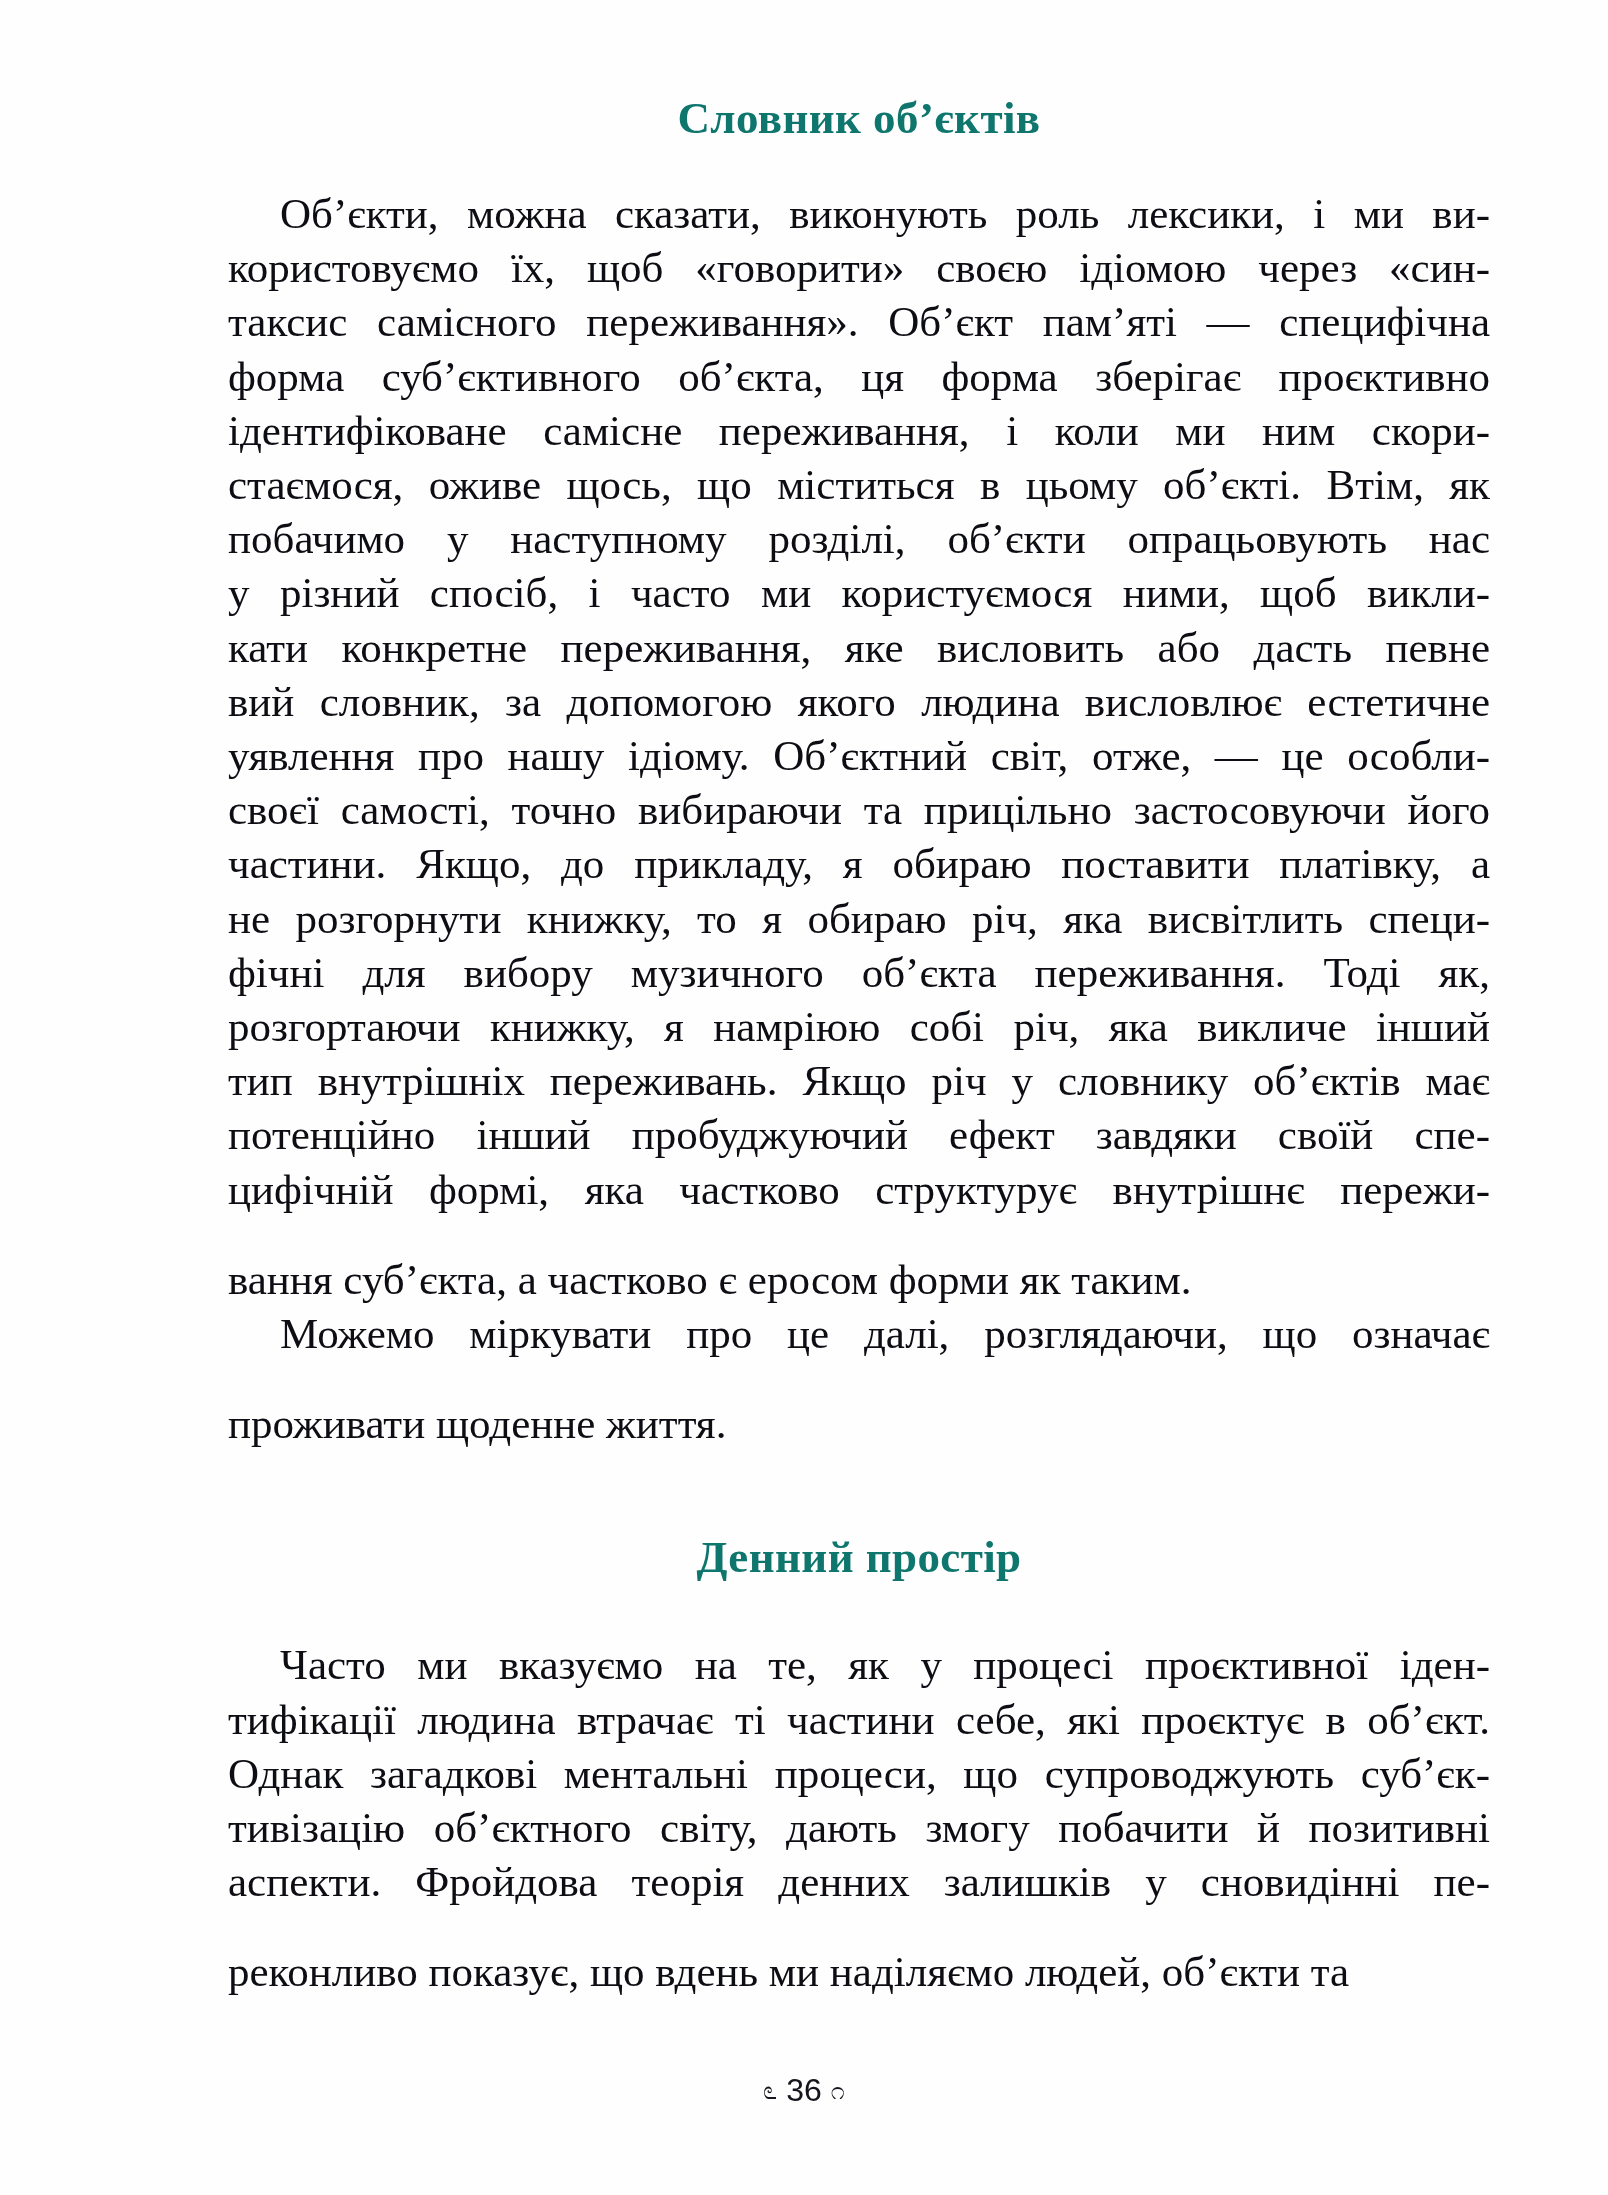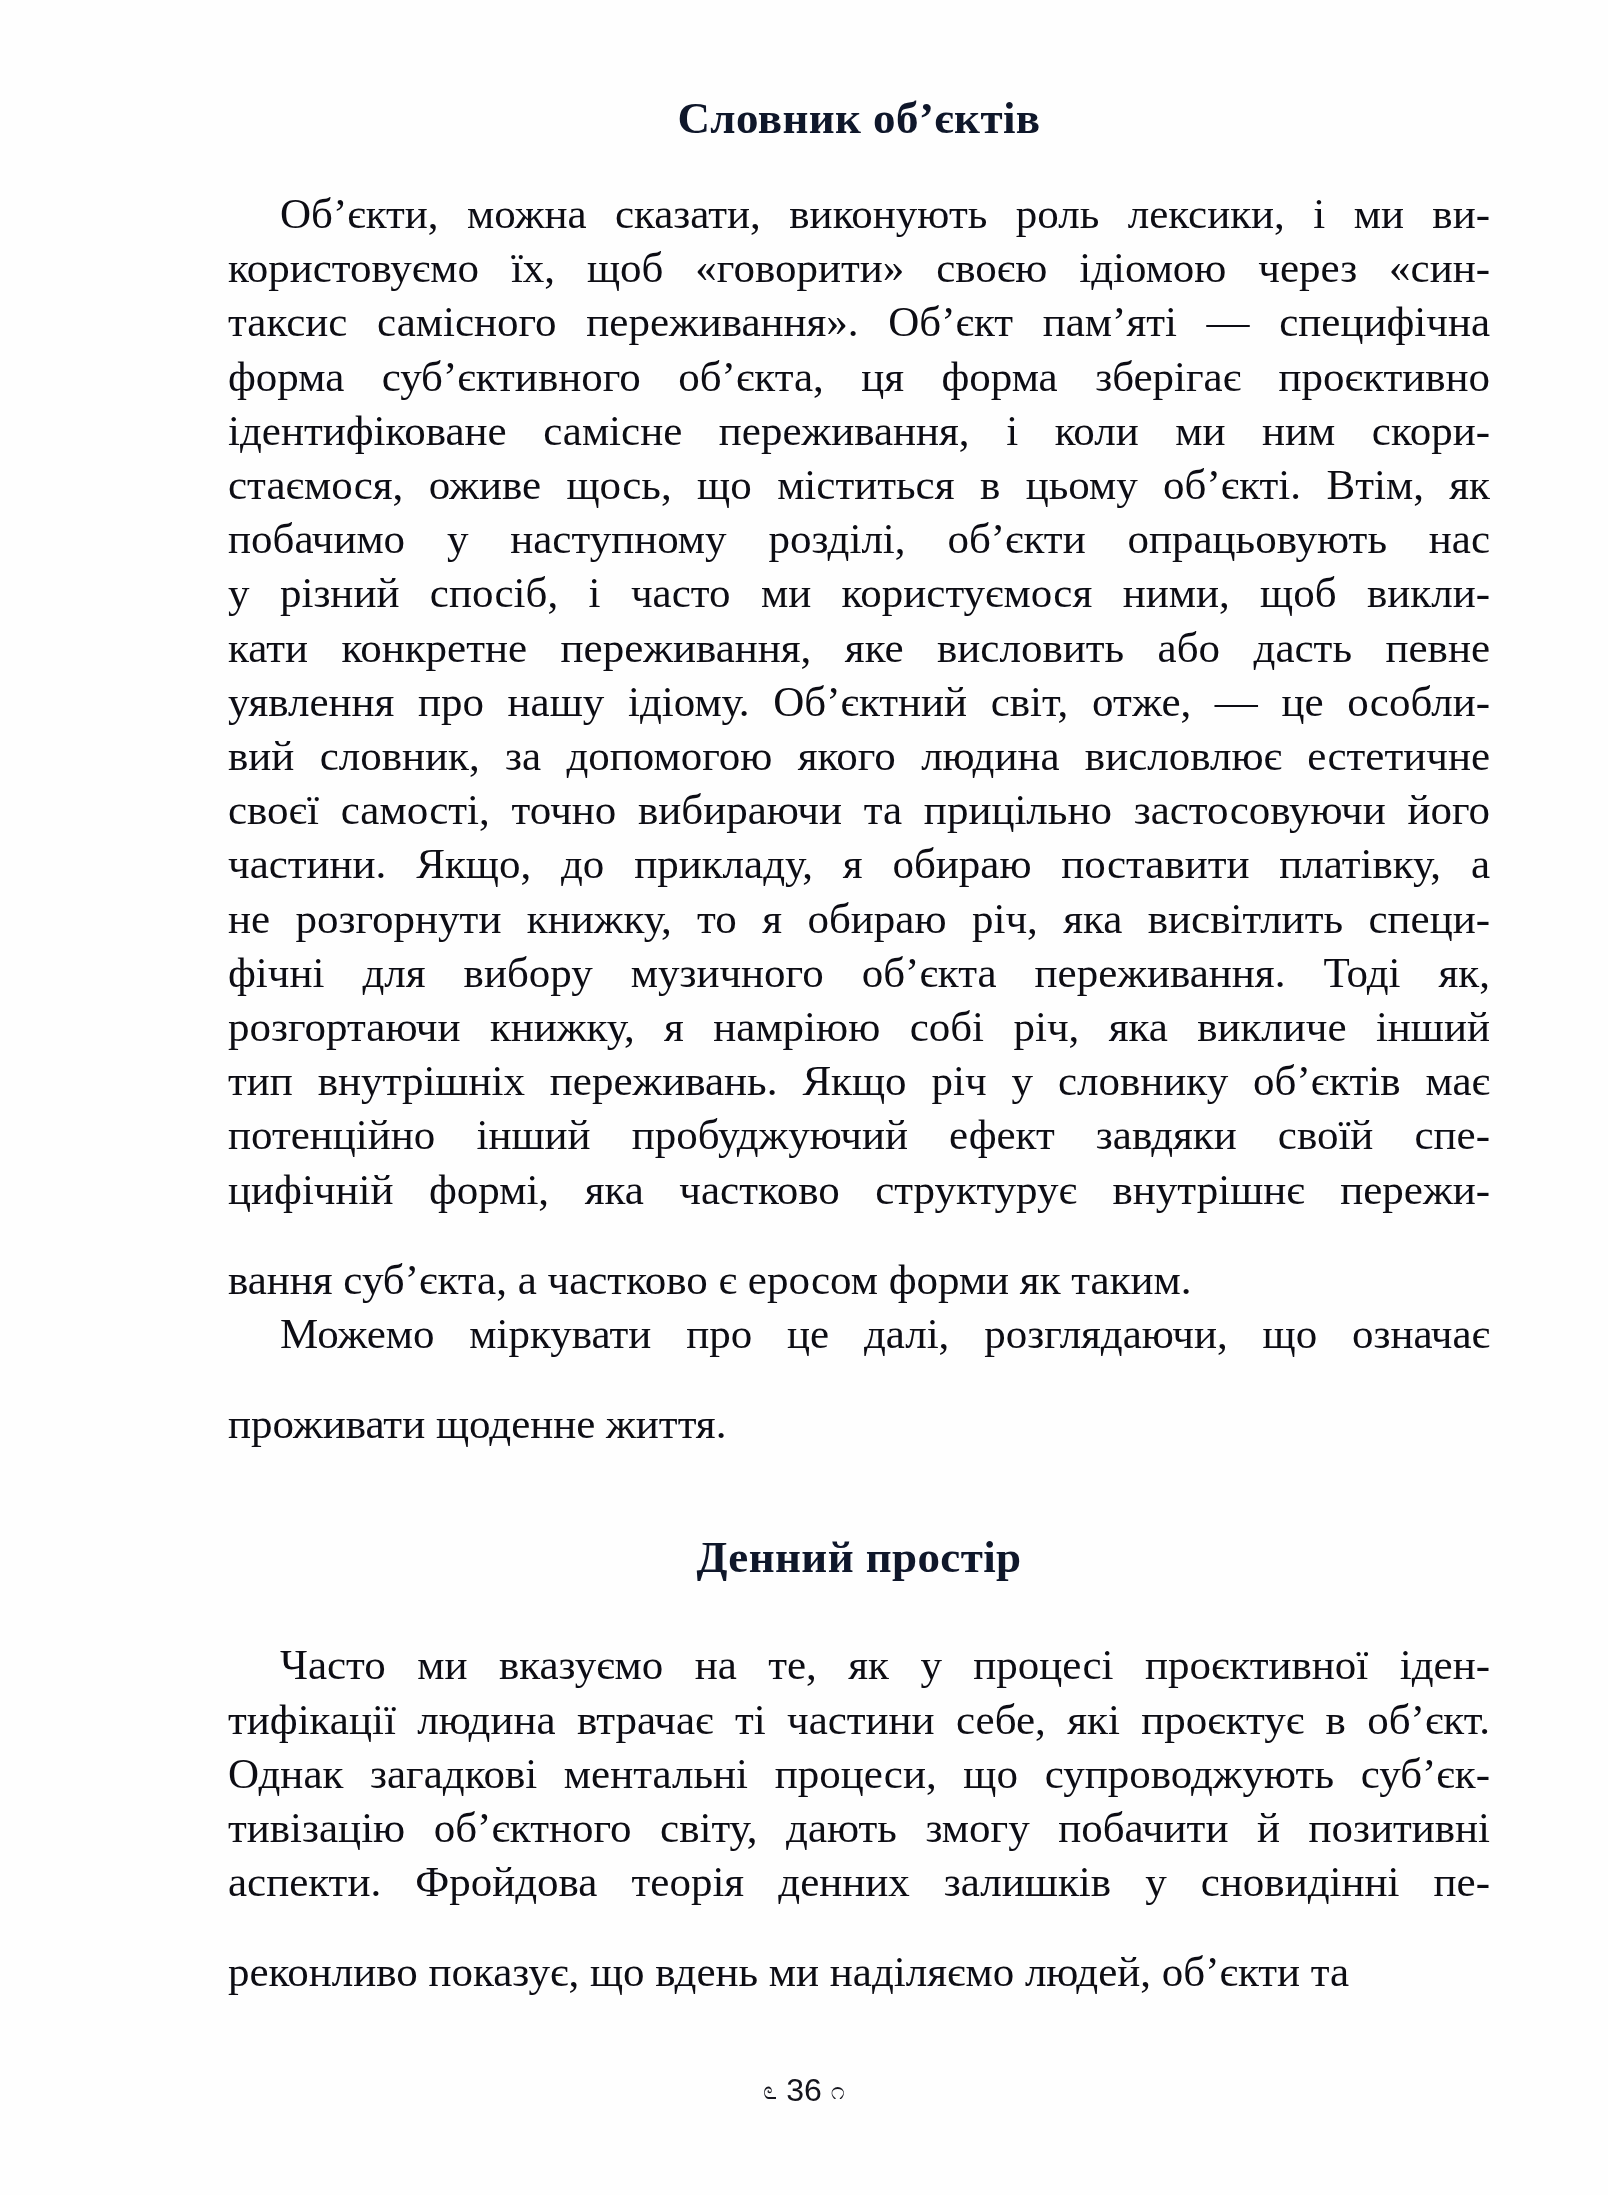--- a/index.html
+++ b/index.html
@@ -31,21 +31,21 @@
   }
 
   
   .chapter-title {
     font-size: 45px;
     font-weight: bold;
     text-align: center;
     letter-spacing: 0.4px;
     margin: 0;
     padding: 0;
-    color: #0f172a;
+    color: #0f766e;
     font-family: "Liberation Serif", "DejaVu Serif", serif;
   }
   .title-1 { padding-top: 92px; }
   .title-2 { padding-top: 80px; }
 
   .gap-after-title-1 { height: 43px; }
   .gap-after-title-2 { height: 55px; }
 
   
   .lines { display: block; }
@@ -100,22 +100,22 @@
     <div class="lines">
       <span class="ln first">Об’єкти, можна сказати, виконують роль лексики, і ми ви-</span>
       <span class="ln">користовуємо їх, щоб «говорити» своєю ідіомою через «син-</span>
       <span class="ln">таксис самісного переживання». Об’єкт пам’яті — специфічна</span>
       <span class="ln">форма суб’єктивного об’єкта, ця форма зберігає проєктивно</span>
       <span class="ln">ідентифіковане самісне переживання, і коли ми ним скори-</span>
       <span class="ln">стаємося, оживе щось, що міститься в цьому об’єкті. Втім, як</span>
       <span class="ln">побачимо у наступному розділі, об’єкти опрацьовують нас</span>
       <span class="ln">у різний спосіб, і часто ми користуємося ними, щоб викли-</span>
       <span class="ln">кати конкретне переживання, яке висловить або дасть певне</span>
+      <span class="ln">вий словник, за допомогою якого людина висловлює естетичне</span>
       <span class="ln">уявлення про нашу ідіому. Об’єктний світ, отже, — це особли-</span>
-      <span class="ln">вий словник, за допомогою якого людина висловлює естетичне</span>
       <span class="ln">своєї самості, точно вибираючи та прицільно застосовуючи його</span>
       <span class="ln">частини. Якщо, до прикладу, я обираю поставити платівку, а</span>
       <span class="ln">не розгорнути книжку, то я обираю річ, яка висвітлить специ-</span>
       <span class="ln">фічні для вибору музичного об’єкта переживання. Тоді як,</span>
       <span class="ln">розгортаючи книжку, я намріюю собі річ, яка викличе інший</span>
       <span class="ln">тип внутрішніх переживань. Якщо річ у словнику об’єктів має</span>
       <span class="ln">потенційно інший пробуджуючий ефект завдяки своїй спе-</span>
       <span class="ln">цифічній формі, яка частково структурує внутрішнє пережи-</span>
       <span class="ln last">вання суб’єкта, а частково є еросом форми як таким.</span>
     </div>

